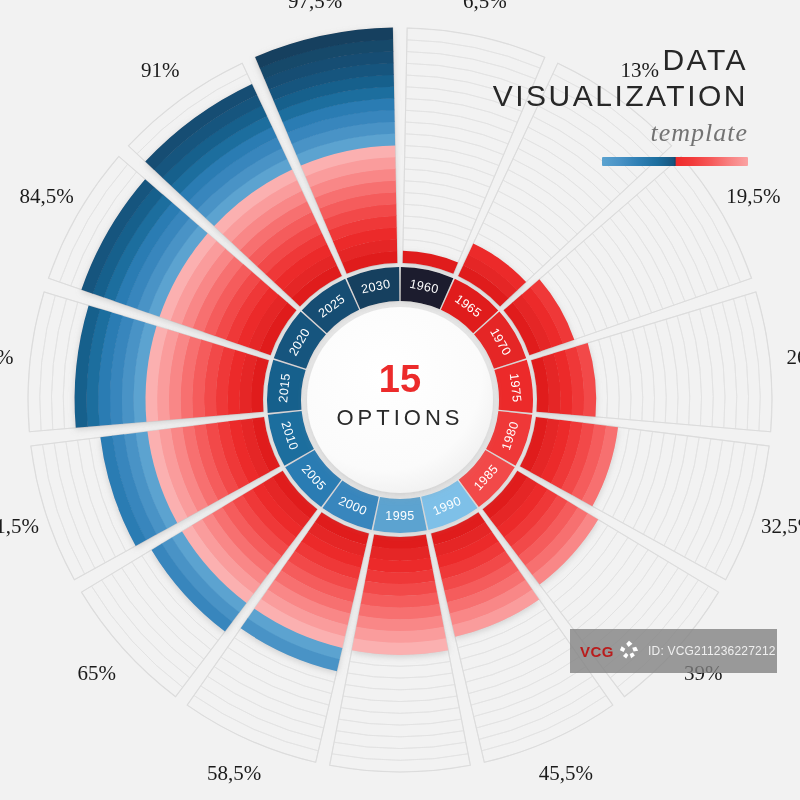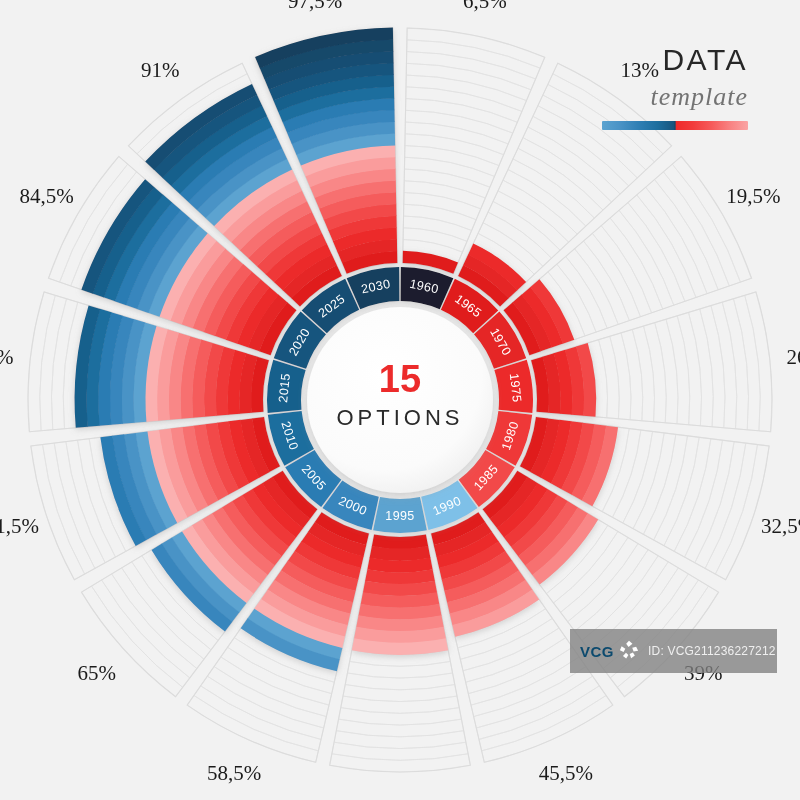--- a/index.html
+++ b/index.html
@@ -74,21 +74,21 @@
     height: 44px;
     background: rgba(128,128,128,0.78);
     display: flex;
     align-items: center;
     pointer-events: none;
   }
   .wm-logo {
     font-family: "Liberation Sans", sans-serif;
     font-weight: bold;
     font-size: 15px;
-    color: #0c4a6e;
+    color: #b91c1c;
     letter-spacing: 0.5px;
     margin-left: 10px;
   }
   .wm-mark {
     width: 26px;
     height: 26px;
     margin-left: 2px;
     position: relative;
   }
   .wm-id {
@@ -1190,20 +1190,21 @@
         <text x="11.96894135157737" y="526.0789337049786" text-anchor="middle" dominant-baseline="central" class="pct-label">71,5%</text>
         <text x="-5.7649333102555715" y="357.35238698679757" text-anchor="middle" dominant-baseline="central" class="pct-label">78%</text>
         <text x="46.66163525594908" y="195.99999999999994" text-anchor="middle" dominant-baseline="central" class="pct-label">84,5%</text>
         <text x="160.18361706467093" y="69.92106629502149" text-anchor="middle" dominant-baseline="central" class="pct-label">91%</text>
         <text x="315.172030146354" y="0.9157789006073358" text-anchor="middle" dominant-baseline="central" class="pct-label">97,5%</text>
       </g>
   </svg>
 
   <div class="title-block">
     <div class="title-line1">DATA</div>
+    <div class="title-line2">VISUALIZATION</div>
     <div class="title-sub">template</div>
     <div class="legend-bar"></div>
   </div>
 
   <div class="watermark">
     <span class="wm-logo">VCG</span>
     <span class="wm-mark">
       <svg viewBox="0 0 24 24" width="26" height="26">
         <g fill="#ffffff">
           <path d="M12 2.6 L15.2 5.4 L11.6 8.2 L9.4 5.2 Z"></path>

